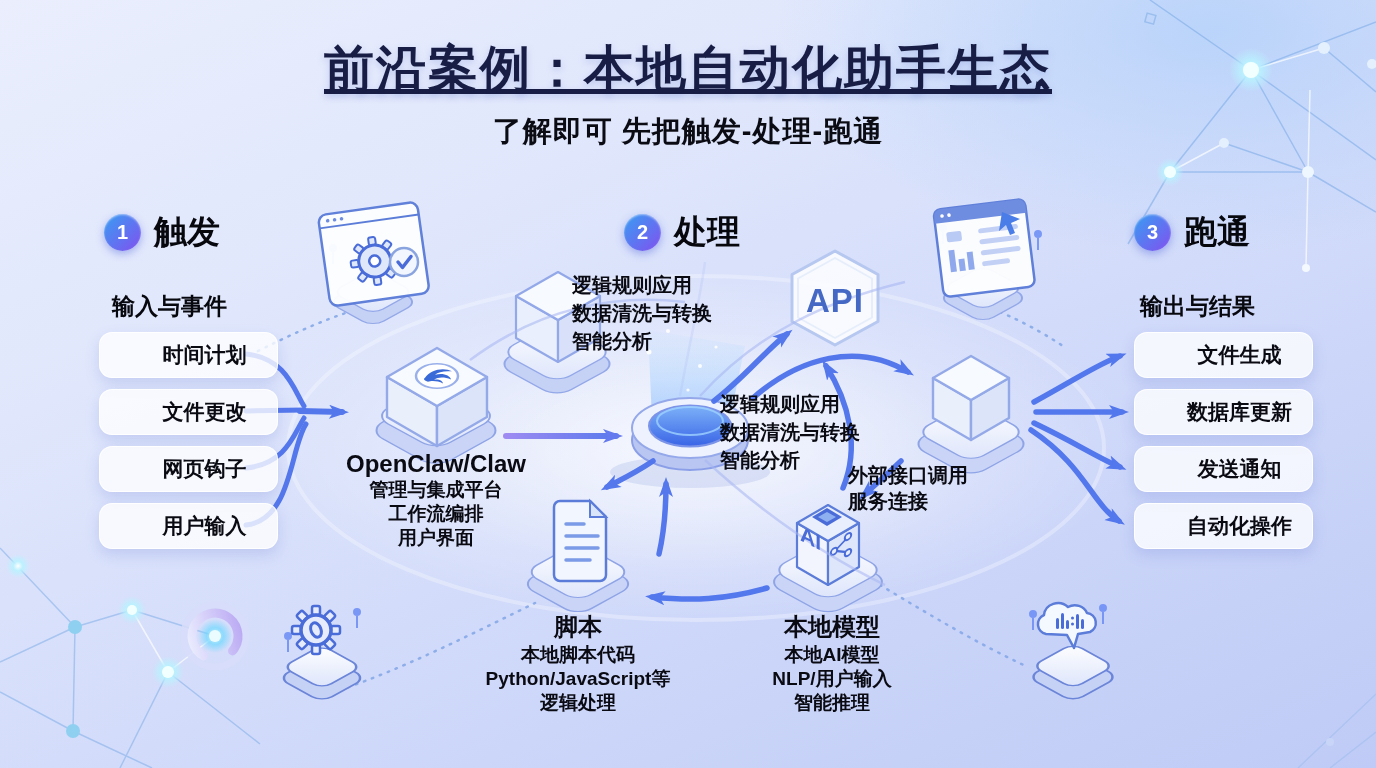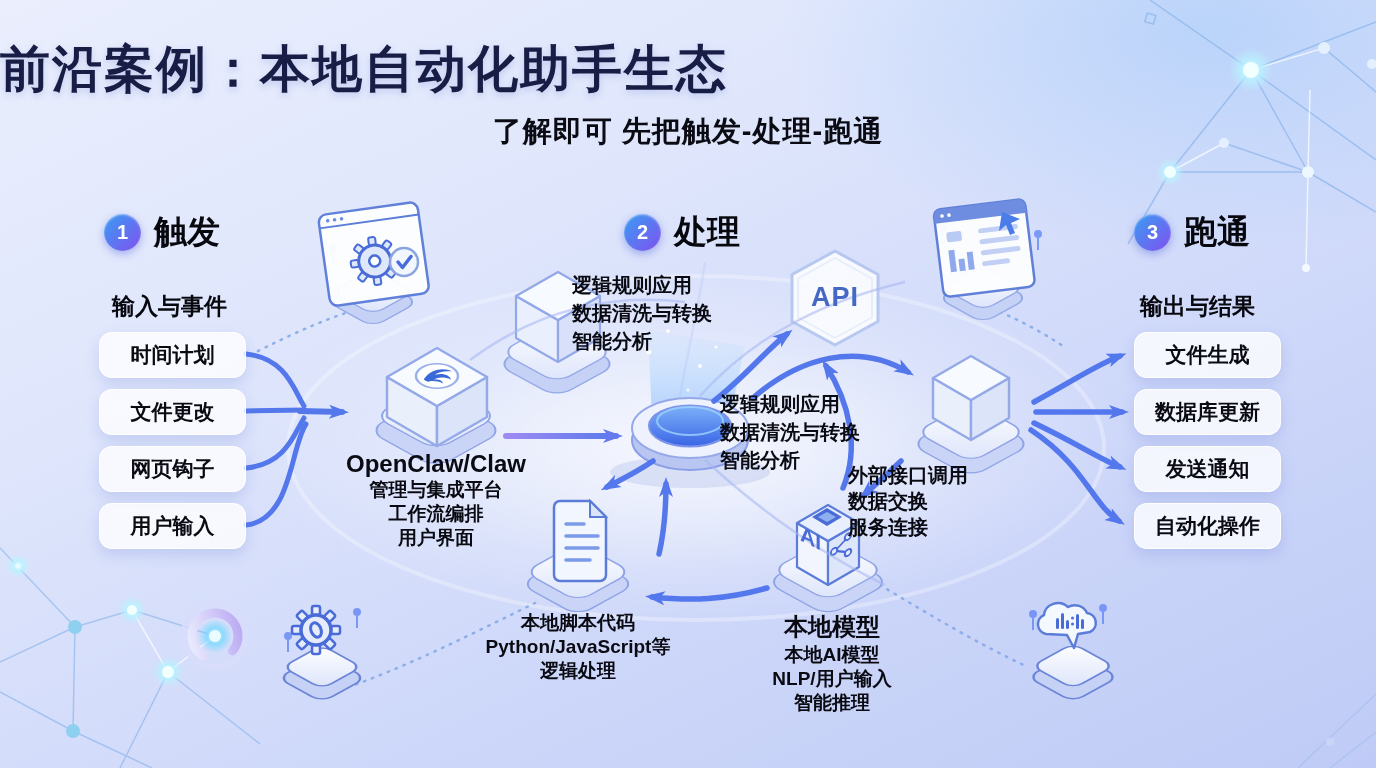--- a/index.html
+++ b/index.html
@@ -6,52 +6,52 @@
   .stage{position:relative;width:1376px;height:768px;overflow:hidden;
     font-family:"Liberation Sans","DejaVu Sans",sans-serif;
     background:linear-gradient(155deg,#eaeefd 0%,#e0e7fc 30%,#ccd6f9 70%,#bfcbf6 100%);}
   .sky{position:absolute;inset:0;
     background:radial-gradient(620px 320px at 88% 4%,rgba(178,208,250,.8),rgba(178,208,250,0) 70%);}
   .center-glow{position:absolute;left:240px;top:270px;width:900px;height:350px;
     background:radial-gradient(ellipse at center,rgba(255,255,255,.6),rgba(255,255,255,0) 70%);}
   .center-glow2{position:absolute;left:400px;top:330px;width:580px;height:240px;
     background:radial-gradient(ellipse at center,rgba(255,255,255,.45),rgba(255,255,255,0) 72%);}
   svg.layer{position:absolute;left:0;top:0;pointer-events:none;}
-  .page-title{position:absolute;left:0;right:0;top:36px;text-align:left;
+  .page-title{position:absolute;left:0;right:0;top:36px;text-align:center;
     font-size:50px;font-weight:900;color:#171d44;letter-spacing:2px;
-    text-shadow:0 3px 7px rgba(120,140,215,.35);}
+    text-shadow:0 3px 7px rgba(120,140,215,.35);text-decoration:underline;}
   .page-subtitle{position:absolute;left:0;right:0;top:112px;text-align:center;
     font-size:29px;font-weight:600;color:#0b0b13;letter-spacing:1px;}
   .hdr{position:absolute;display:flex;align-items:center;gap:13px;}
   .badge{width:37px;height:37px;border-radius:50%;display:flex;align-items:center;justify-content:center;
     background:linear-gradient(135deg,#3f96f2 10%,#7a58f0 90%);color:#fff;font-size:20px;font-weight:800;
     box-shadow:0 3px 9px rgba(80,100,220,.45), inset 0 1px 2px rgba(255,255,255,.5);}
   .hdr-title{font-size:33px;font-weight:900;color:#07070e;text-align:center;}
   #hdr1{left:104px;top:210px}#hdr2{left:624px;top:210px}#hdr3{left:1134px;top:210px}
   .colhead{position:absolute;font-size:23px;font-weight:800;color:#07070e;}
   #ch-left{left:112px;top:291px}#ch-right{left:1140px;top:291px}
   .pill{position:absolute;width:145px;height:44px;border-radius:13px;
     background:rgba(255,255,255,.78);border:1.5px solid rgba(255,255,255,.95);
     box-shadow:0 6px 14px rgba(100,120,210,.22);
     display:flex;align-items:center;justify-content:center;
-    font-size:21px;font-weight:700;color:#0a0a12;}
+    font-size:21px;font-weight:700;color:#0a0a12;padding-left:32px;}
   .pL{left:99px}.pR{left:1134px}
   .r1{top:332px}.r2{top:389px}.r3{top:446px}.r4{top:503px}
   .anno{position:absolute;font-size:20px;font-weight:700;color:#0a0a12;line-height:28px;}
   #anno-top{left:572px;top:271px;width:250px;}
   #anno-mid{left:720px;top:390px;width:250px;}
   #anno-ext{left:848px;top:462px;width:230px;line-height:26px;}
   .nodelbl{position:absolute;text-align:center;color:#0a0a12;}
   .nodelbl .t{font-size:24px;font-weight:700;}
   .nodelbl .l{font-size:19px;font-weight:600;line-height:24px;}
   #lbl-oc{left:316px;top:450px;width:240px}
   #lbl-sc{left:458px;top:611px;width:240px}
   #lbl-md{left:712px;top:611px;width:240px}
   .api-label{position:absolute;left:795px;top:282px;width:80px;text-align:center;
-    font-size:27px;font-weight:800;color:#4468c4;letter-spacing:1px;}
+    font-size:33px;font-weight:800;color:#4468c4;letter-spacing:1px;}
   .ai-label{position:absolute;left:800px;top:532px;width:44px;font-size:21px;font-weight:800;
     color:#4a6cd8;transform:skewY(26deg);}
 </style>
 </head>
 <body>
 
 <div class="stage">
   <div class="sky"></div>
   <div class="center-glow"></div>
   <div class="center-glow2"></div>
@@ -431,34 +431,34 @@
     <div>数据清洗与转换</div>
     <div>智能分析</div>
   </div>
   <div class="anno" id="anno-mid">
     <div>逻辑规则应用</div>
     <div>数据清洗与转换</div>
     <div>智能分析</div>
   </div>
   <div class="anno" id="anno-ext">
     <div>外部接口调用</div>
-    <div>数据交换</div>
     <div>服务连接</div>
   </div>
 
   <div class="api-label">API</div>
   <div class="ai-label">AI</div>
 
   <div class="nodelbl" id="lbl-oc">
     <div class="t">OpenClaw/Claw</div>
     <div class="l">管理与集成平台</div>
     <div class="l">工作流编排</div>
     <div class="l">用户界面</div>
   </div>
   <div class="nodelbl" id="lbl-sc">
+    <div class="t">脚本</div>
     <div class="l">本地脚本代码</div>
     <div class="l">Python/JavaScript等</div>
     <div class="l">逻辑处理</div>
   </div>
   <div class="nodelbl" id="lbl-md">
     <div class="t">本地模型</div>
     <div class="l">本地AI模型</div>
     <div class="l">NLP/用户输入</div>
     <div class="l">智能推理</div>
   </div>

